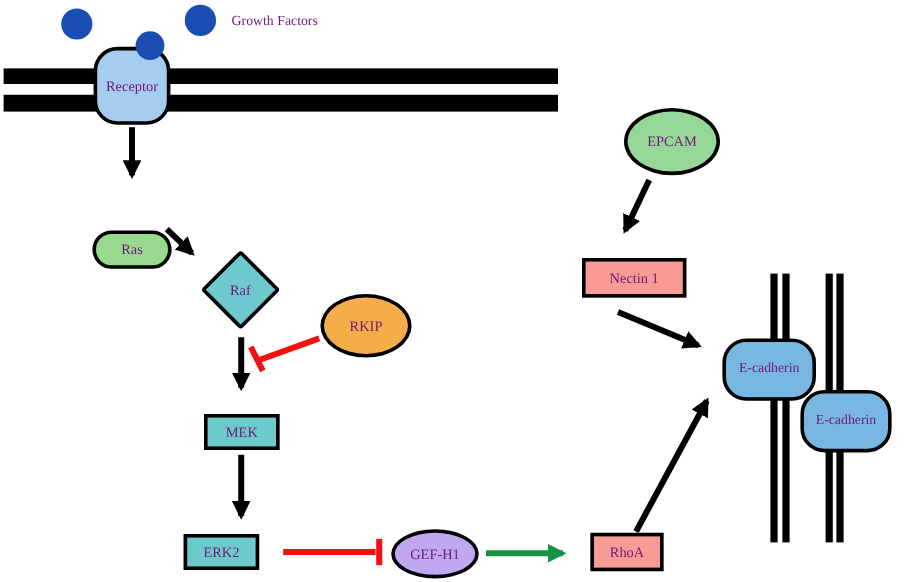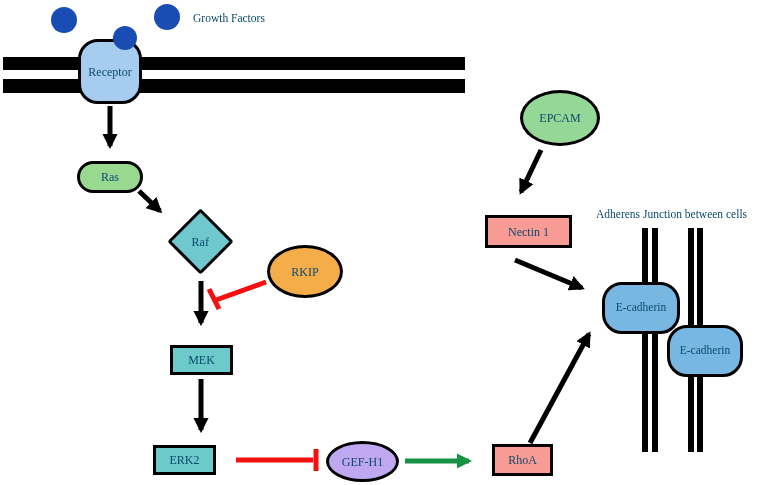--- a/index.html
+++ b/index.html
@@ -1,27 +1,27 @@
 <!DOCTYPE html>
 <html><head>
 <meta charset="utf-8">
 <style>
   html,body { margin:0; padding:0; background:#ffffff; }
   .canvas {
     position:relative; width:759px; height:485px; background:#ffffff;
-    font-family:"Liberation Serif","DejaVu Serif",serif; color:#0c4a6e; overflow:hidden;
+    font-family:"Liberation Serif","DejaVu Serif",serif; color:#701a75; overflow:hidden;
   }
   svg.connectors { position:absolute; left:0; top:0; z-index:1; }
   .node {
     position:absolute; display:flex; align-items:center; justify-content:center;
     border:3px solid #000; box-sizing:border-box; font-size:12px; line-height:1;
     text-align:center; z-index:2; background:#fff;
   }
   .ellipse  { border-radius:50%;justify-content:center; }
-  .pill     { border-radius:16px; }
+  .pill     { border-radius:16px;margin-top:31px; }
   .squircle { border-radius:20px;align-items:center; }
   .diamond  { transform:rotate(45deg); border-radius:3px; }
   .diamond .inner { transform:rotate(-45deg); }
   .gf-circle { position:absolute; border-radius:50%; z-index:3; }
   .floating-label { position:absolute; font-size:11.5px; white-space:nowrap; z-index:2; }
 </style>
 </head>
 <body>
 
 <div class="canvas">
@@ -58,21 +58,20 @@
     <line x1="209" y1="289" x2="219" y2="309" stroke-width="5" stroke="#f50f0f"></line>
     <line x1="236" y1="460" x2="313" y2="460" stroke-width="5" stroke="#f50f0f"></line>
     <line x1="316" y1="449" x2="316" y2="471" stroke-width="5" stroke="#f50f0f"></line>
   </svg>
 
   <div class="gf-circle" style="left: 51px; top: 7px; width: 26px; height: 26px; background-color: rgb(26, 77, 179);"></div>
   <div class="gf-circle" style="left: 113px; top: 26px; width: 24px; height: 24px; background-color: rgb(26, 77, 179);"></div>
   <div class="gf-circle" style="left: 154px; top: 4px; width: 26px; height: 26px; background-color: rgb(26, 77, 179);"></div>
 
   <div class="floating-label" style="left:193px; top:12px;">Growth Factors</div>
-  <div class="floating-label" style="left:596px; top:208px;">Adherens Junction between cells</div>
 
   <div class="node squircle" style="left: 78px; top: 39px; width: 64px; height: 65px; background-color: rgb(166, 205, 240);">
     <span>Receptor</span>
   </div>
 
   <div class="node pill" style="left: 77px; top: 161px; width: 66px; height: 32px; background-color: rgb(152, 216, 143);">
     <span>Ras</span>
   </div>
 
   <div class="node diamond" style="left: 177px; top: 218px; width: 47px; height: 47px; background-color: rgb(110, 200, 205);">

